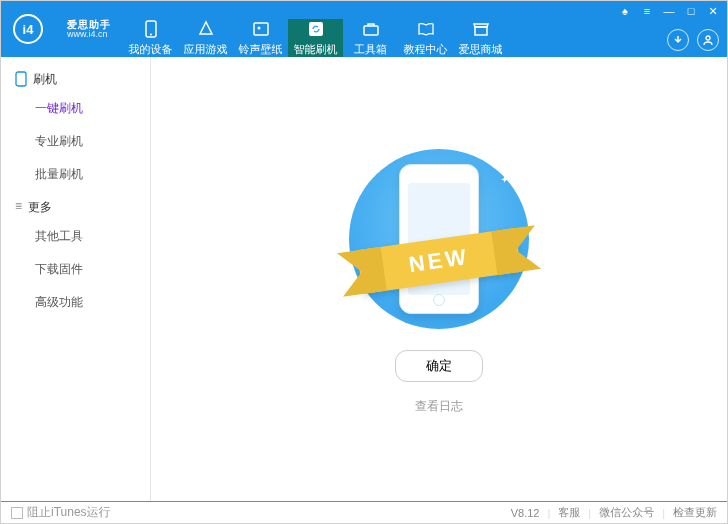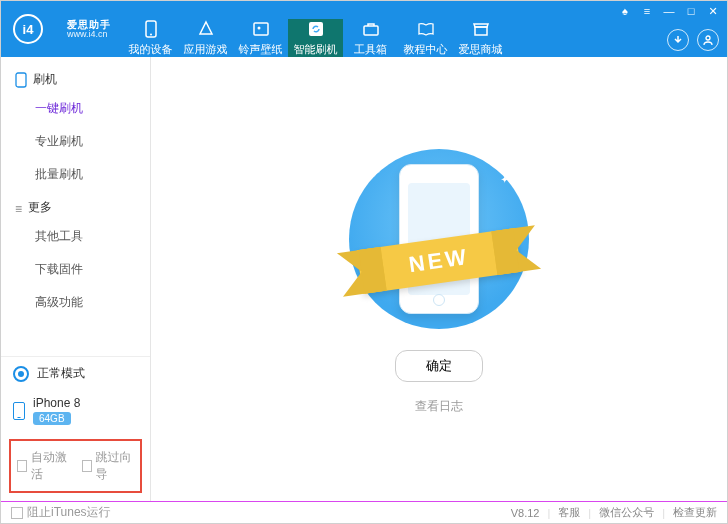--- a/index.html
+++ b/index.html
@@ -15,21 +15,21 @@
   .nav-item.active { background: #0f766e; }
   .nav-item .icon { width: 18px; height: 18px; display: flex; align-items: center; justify-content: center; }
   .nav-item .label { font-size: 11px; }
   .header-right { position: absolute; right: 8px; top: 4px; display: flex; gap: 10px; color: #fff; }
   .header-right-bottom { position: absolute; right: 8px; bottom: 6px; display: flex; gap: 8px; color: #fff; align-items: center; }
   .win-btn { width: 12px; height: 12px; display: inline-flex; align-items: center; justify-content: center; cursor: pointer; font-size: 11px; }
   .circle-btn { width: 22px; height: 22px; border: 1px solid rgba(255,255,255,.8); border-radius: 50%; display: inline-flex; align-items: center; justify-content: center; cursor: pointer; }
   .main { display: flex; height: calc(100% - 56px - 22px); }
   .sidebar { width: 150px; border-right: 1px solid #e5e5e5; display: flex; flex-direction: column; }
   .side-scroll { flex: 1; overflow-y: auto; padding-top: 6px; }
-  .side-section { padding: 8px 14px 4px; color: #333; display: flex; align-items: flex-end; gap: 6px; font-size: 12px; }
+  .side-section { padding: 8px 14px 4px; color: #333; display: flex; align-items: flex-start; gap: 6px; font-size: 12px; }
   .side-list { }
   .side-item { padding: 8px 14px 8px 34px; color: #555; cursor: pointer; font-size: 12px; }
   .side-item.active { color: #6d28d9; }
   .side-bottom { border-top: 1px solid #eee; }
   .side-row { display: flex; align-items: center; gap: 8px; padding: 8px 12px; cursor: pointer; }
   .mode-icon { width: 16px; height: 16px; border-radius: 50%; border: 2px solid #1b8fe6; position: relative; }
   .mode-icon::after { content: ""; width: 6px; height: 6px; background: #1b8fe6; border-radius: 50%; position: absolute; left: 50%; top: 50%; transform: translate(-50%,-50%); }
   .device-row { display: flex; align-items: center; gap: 8px; padding: 6px 12px 10px; }
   .phone-icon { width: 12px; height: 18px; border: 1.5px solid #1b8fe6; border-radius: 2px; position: relative; }
   .phone-icon::after { content: ""; position: absolute; bottom: 1px; left: 50%; transform: translateX(-50%); width: 3px; height: 1px; background: #1b8fe6; }
@@ -172,43 +172,20 @@
       <div class="side-section">
         <span style="color:#888;">≡</span>
         <span>更多</span>
       </div>
       <div class="side-list">
         <div class="side-item">其他工具</div>
         <div class="side-item">下载固件</div>
         <div class="side-item">高级功能</div>
       </div>
     </div>
-    <div class="side-bottom">
-      <div class="side-row">
-        <span class="mode-icon"></span>
-        <span>正常模式</span>
-      </div>
-      <div class="device-row">
-        <span class="phone-icon"></span>
-        <div class="device-info">
-          <span class="device-name">iPhone 8</span>
-          <span class="badge">64GB</span>
-        </div>
-      </div>
-      <div class="opt-box">
-        <label class="chk">
-          <span class="chk-box"></span>
-          <span>自动激活</span>
-        </label>
-        <label class="chk">
-          <span class="chk-box"></span>
-          <span>跳过向导</span>
-        </label>
-      </div>
-    </div>
   </div>
 
   <div class="content">
     <div class="illus">
       <div class="blue-circle"></div>
       <span class="sparkle" style="top:20px;left:40px;">✦</span>
       <span class="sparkle" style="top:30px;right:40px;font-size:10px;">✦</span>
       <span class="sparkle" style="bottom:40px;left:30px;font-size:10px;">✦</span>
       <div class="phone"></div>
       <div class="ribbon">NEW</div>

